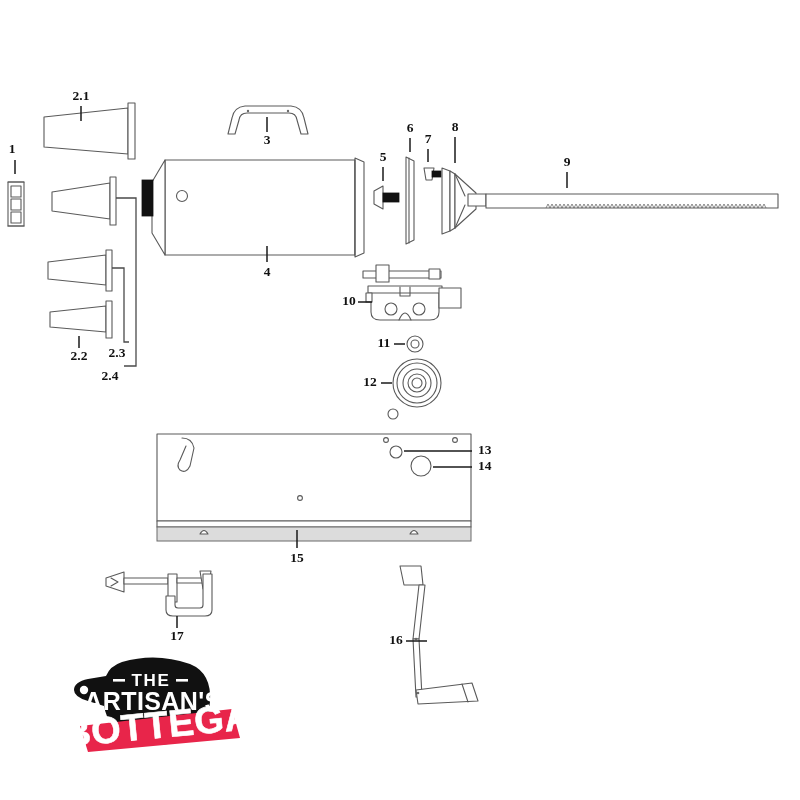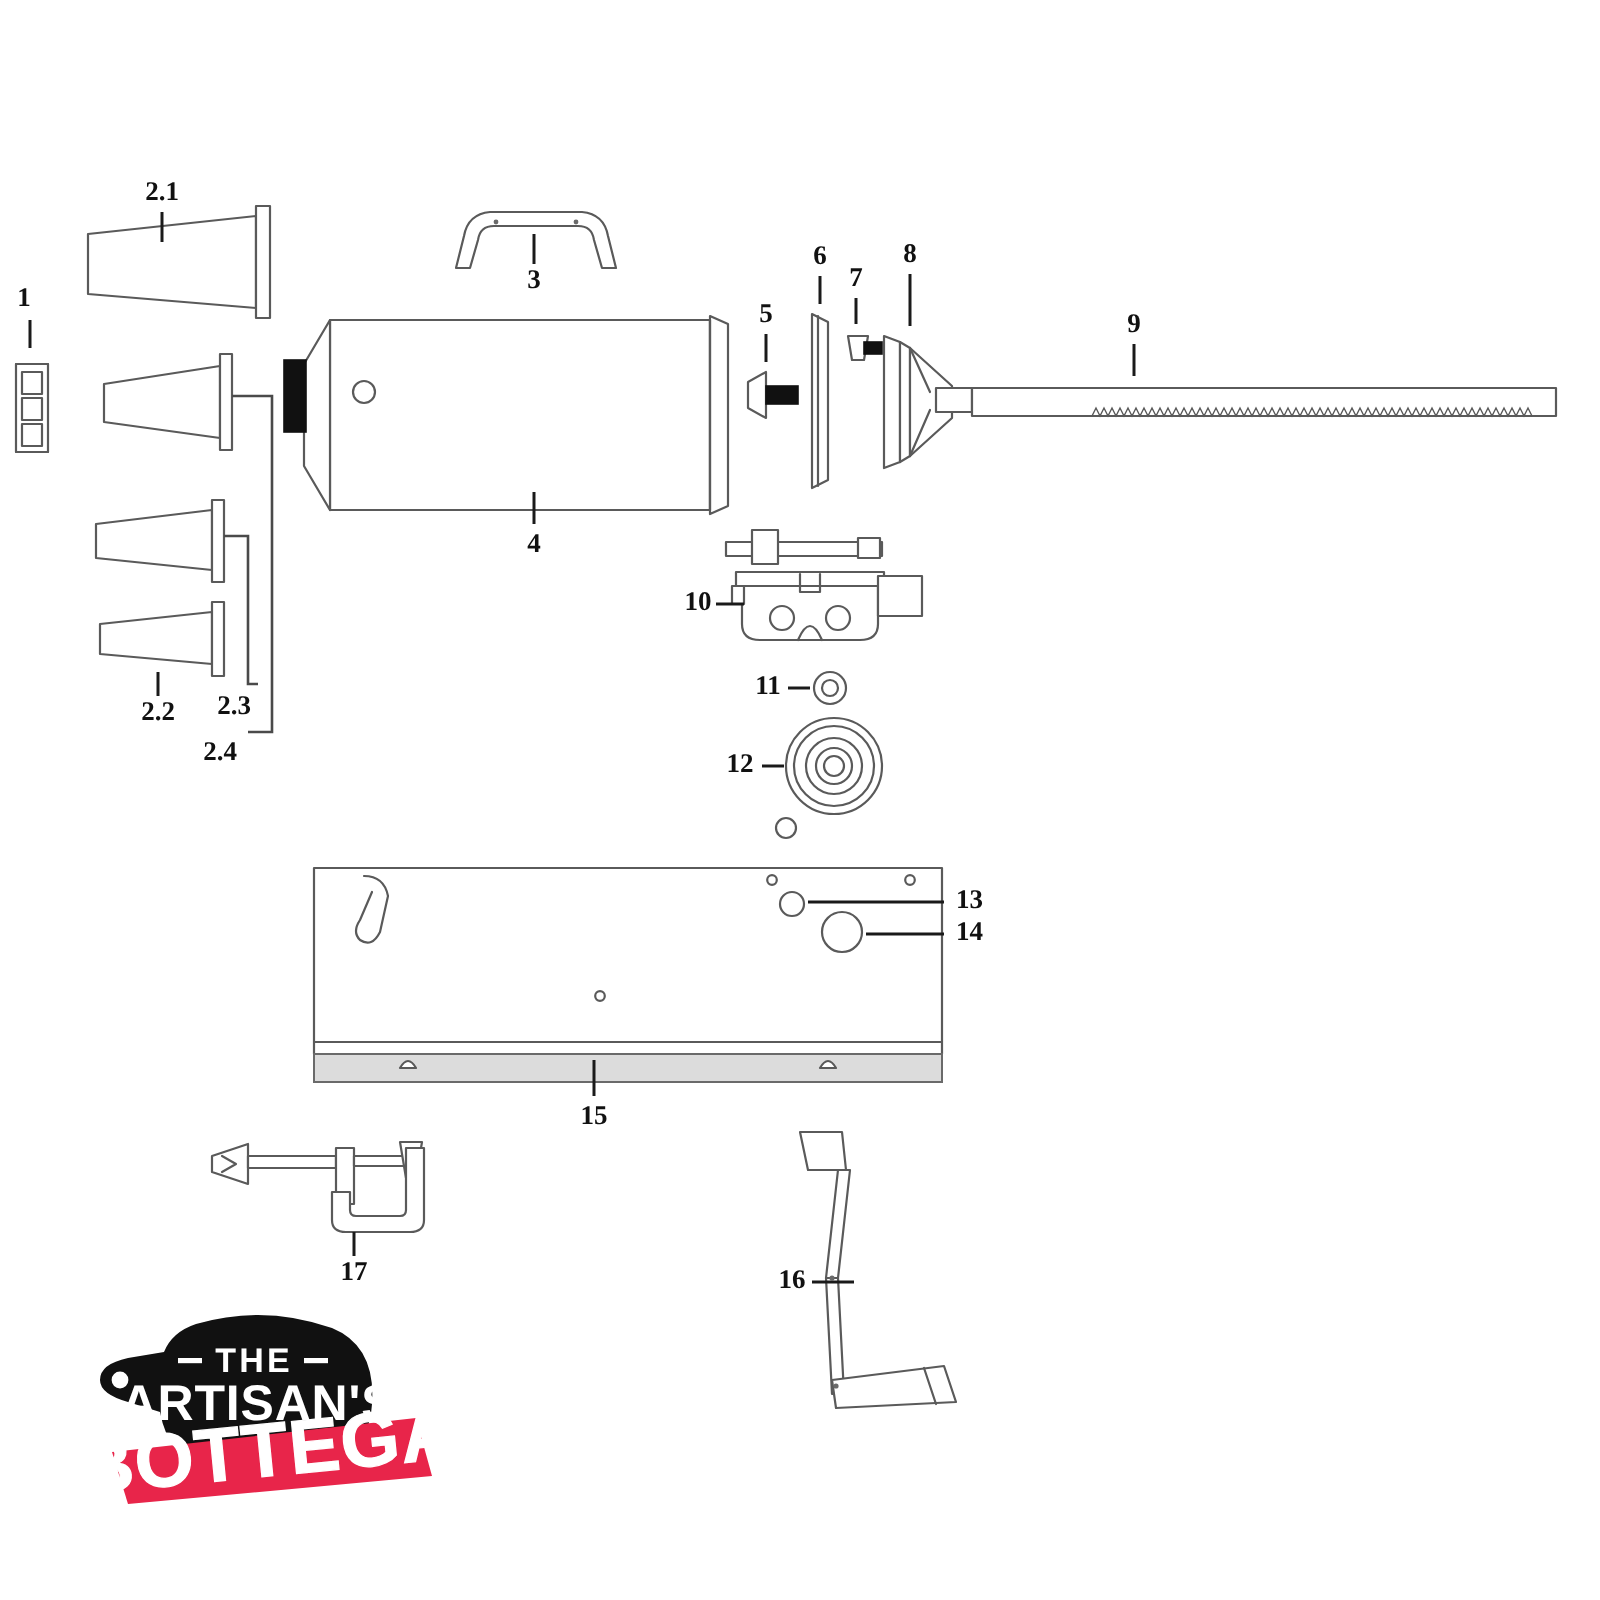--- a/index.html
+++ b/index.html
@@ -68,21 +68,21 @@
     fill: #111111;
     text-anchor: middle;
     dominant-baseline: middle;
   }
   .lbl-right { text-anchor: start; }
   .hatch { stroke: #5a5a5a; stroke-width: 0.7; fill: none; }
 
   
   #brand-logo {
     position: absolute;
-    left: 36px;
+    left: 60px;
     top: 646px;
     width: 188px;
     height: 108px;
   }
   #brand-logo svg { display:block; width:100%; height:100%; }
   .logo-the, .logo-artisans {
     font-family: "Liberation Sans", sans-serif;
     font-weight: bold;
     fill: #ffffff;
     text-anchor: middle;

